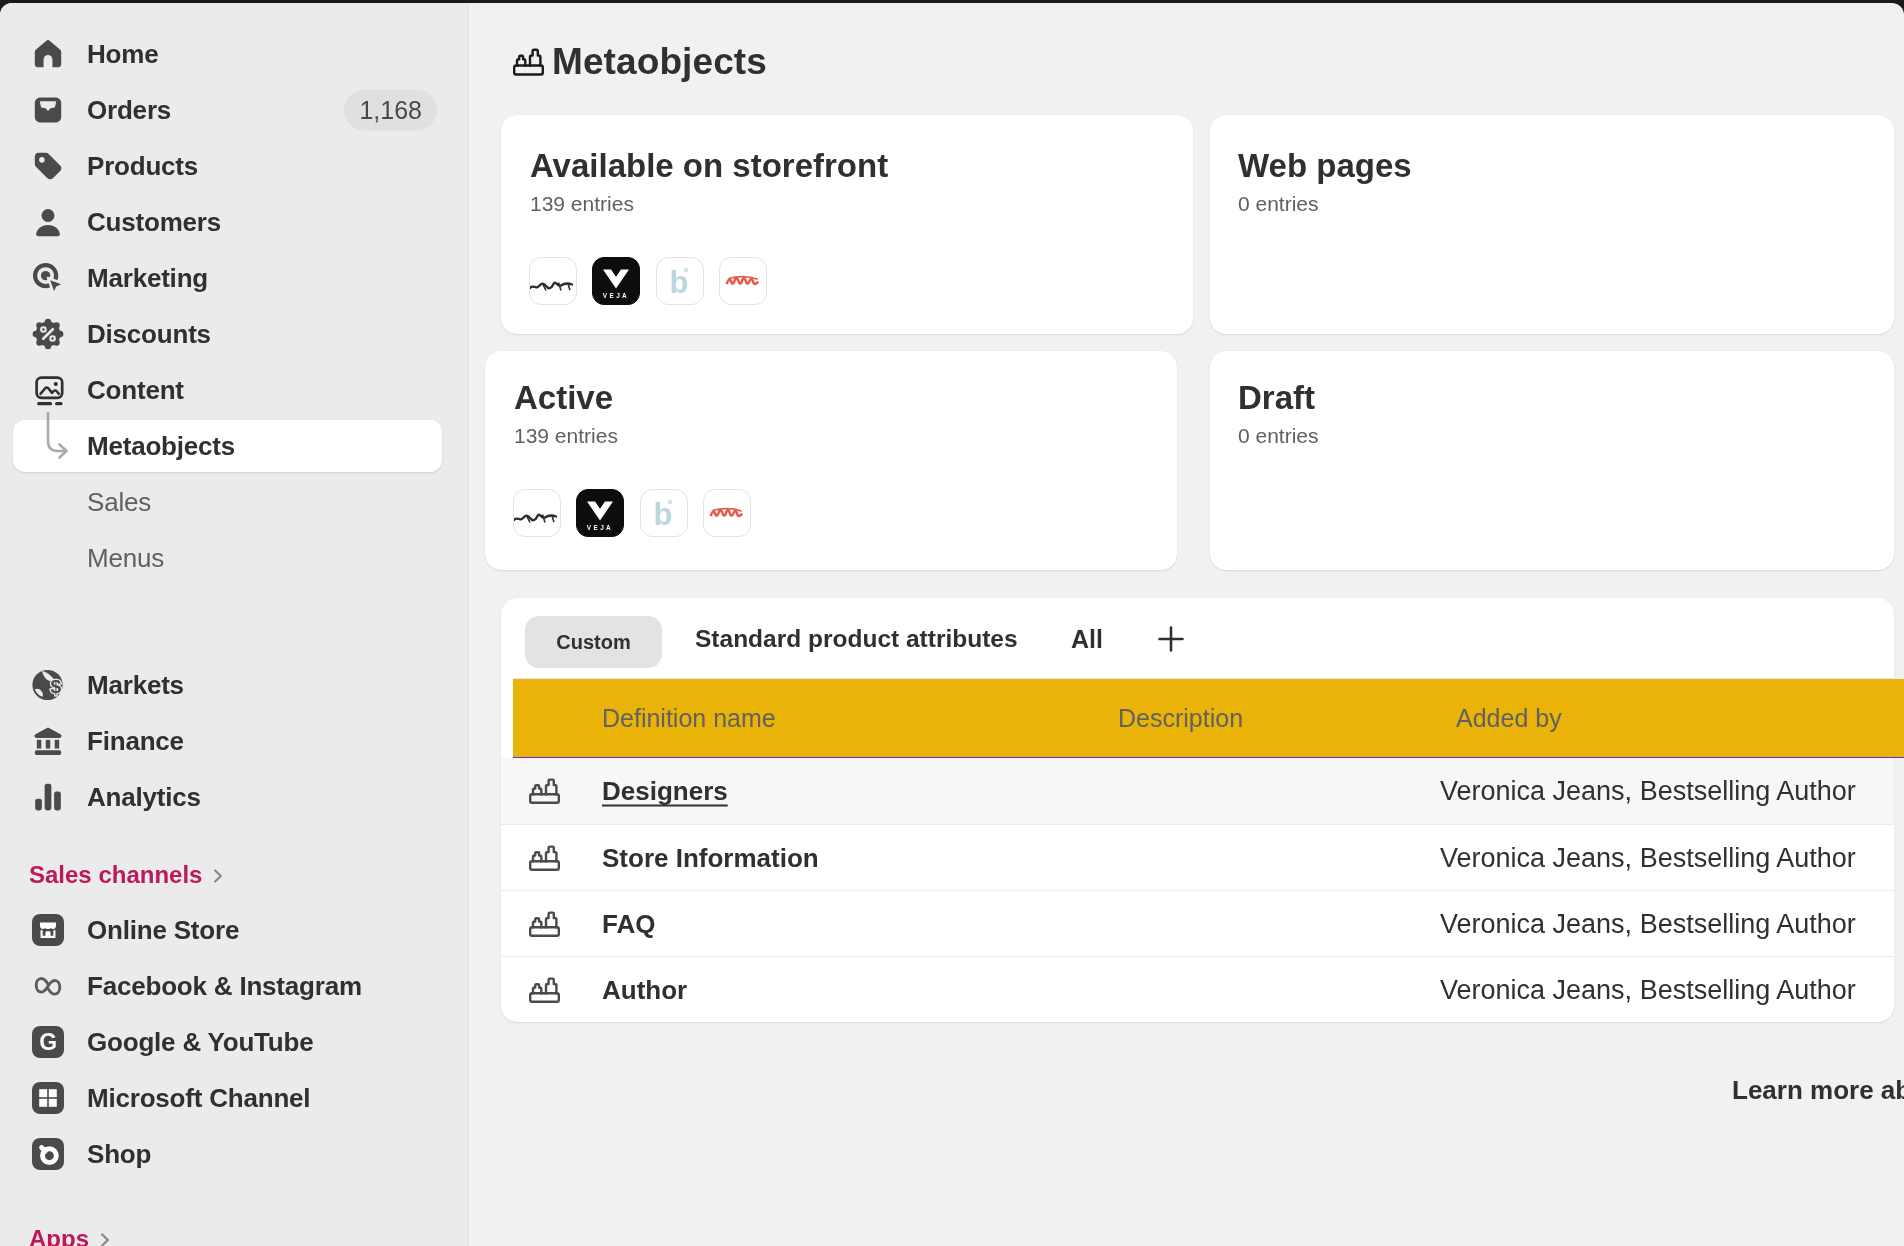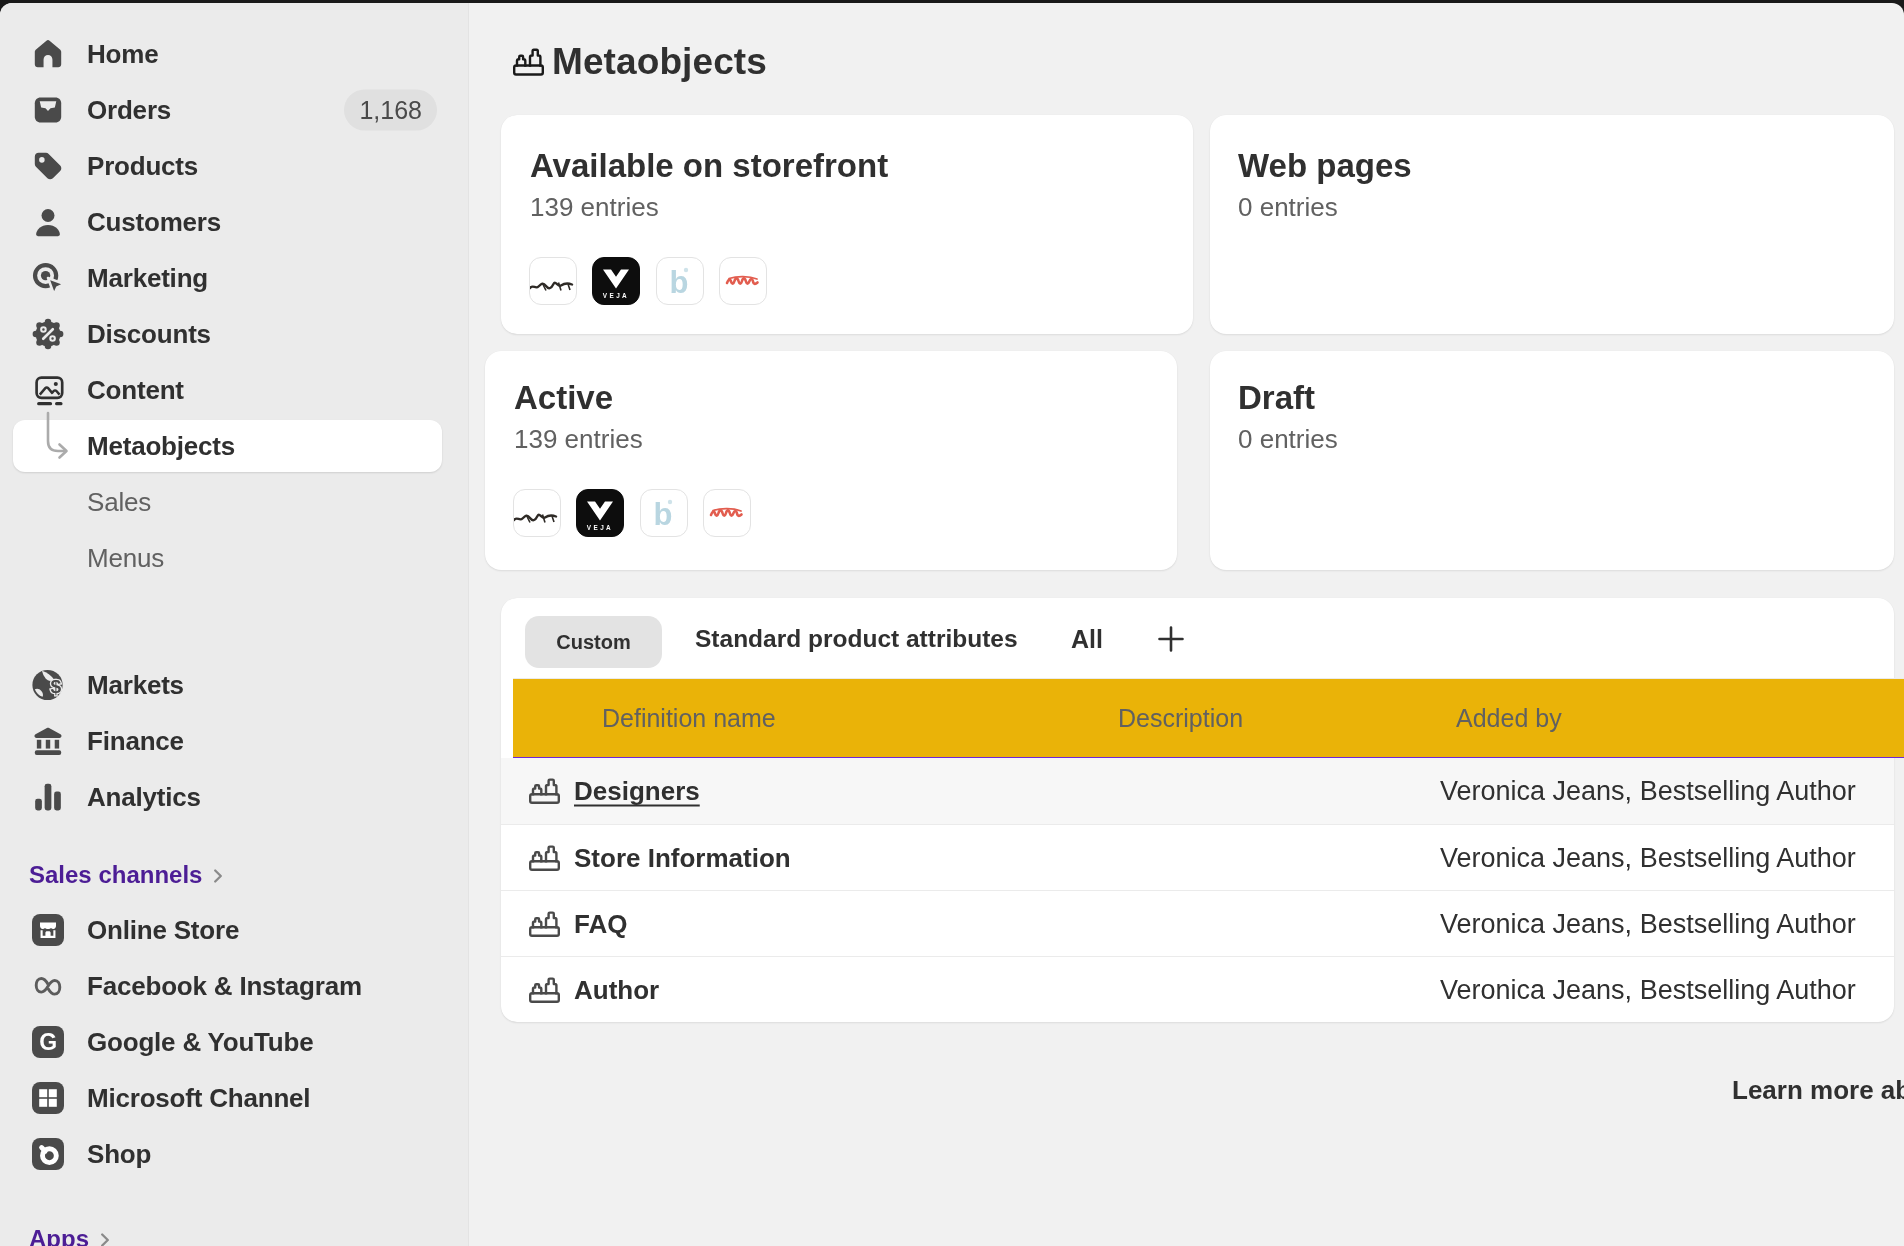--- a/index.html
+++ b/index.html
@@ -11,39 +11,39 @@
   background:#ebebeb; border-right:1px solid #e3e3e3; }
 .nav-item { position:absolute; left:13px; width:429px; height:52px; border-radius:12px; }
 .nav-item.sel { background:#ffffff; box-shadow:0 1px 2px rgba(0,0,0,0.12); }
 .nav-ico { position:absolute; left:17px; top:50%; transform:translateY(-50%); width:36px; height:36px; }
 .nav-txt { position:absolute; left:74px; top:50%; transform:translateY(-50%);
   font-size:26px; font-weight:700; color:#303030; letter-spacing:-0.2px; white-space:nowrap; }
 .nav-txt.sub { font-weight:400; color:#616161; }
 .badge { position:absolute; right:5px; top:50%; transform:translateY(-50%);
   background:#e0e0e0; border-radius:21px; height:41px; line-height:41px;
   padding:0 15px; font-size:25px; color:#4a4a4a; }
-.sec-lbl { position:absolute; left:29px; font-size:24px; font-weight:700; color:#4c1d95; white-space:nowrap; display:flex; align-items:center; }
+.sec-lbl { position:absolute; left:29px; font-size:24px; font-weight:700; color:#be185d; white-space:nowrap; display:flex; align-items:center; }
 .sec-lbl svg { margin-left:11px; margin-top:2px; }
 .chan-ico { position:absolute; left:19px; top:50%; transform:translateY(-50%); width:32px; height:32px; }
 .main { position:absolute; left:470px; top:0; width:1434px; height:1243px; }
 .card { position:absolute; background:#fff; border-radius:16px;
   box-shadow:0 1px 2px rgba(0,0,0,0.09), 0 0 1px rgba(0,0,0,0.06); }
 .ctitle { position:absolute; left:29px; font-size:33px; font-weight:700; color:#303030; }
-.centr { position:absolute; left:29px; font-size:26px; color:#616161; }
+.centr { position:absolute; left:29px; font-size:21px; color:#616161; }
 .logo { position:absolute; width:48px; height:48px; border-radius:12px;
   border:1px solid #e3e3e3; background:#fff; overflow:hidden; }
 .h1row { position:absolute; left:43px; top:34px; width:400px; height:60px; }
 .h1row h1 { position:absolute; left:39px; top:6px; font-size:37px; font-weight:700; color:#303030; letter-spacing:0.1px; line-height:37px; }
 .tabtxt { position:absolute; font-size:25px; font-weight:700; color:#303030; white-space:nowrap; }
 .thead { position:absolute; left:12px; top:80px; width:1393px; height:80px; background:#eab308;
   border-top:1px solid #ebebeb; border-bottom:1px solid #6d28d9; }
 .th { position:absolute; top:50%; transform:translateY(-50%); font-size:25px; color:#616161; }
 .trow { position:absolute; left:0; width:1393px; height:66px; }
 .trow + .trow { border-top:1px solid #ebebeb; }
-.rname { position:absolute; left:73px; top:50%; transform:translateY(-50%);
+.rname { position:absolute; left:101px; top:50%; transform:translateY(-50%);
   font-size:26px; font-weight:700; color:#303030; }
 .radd { position:absolute; left:939px; top:50%; transform:translateY(-50%);
   font-size:27px; color:#303030; white-space:nowrap; }
 .rico { position:absolute; left:28px; top:50%; transform:translateY(-50%); width:31px; height:28px; }
 </style>
 </head>
 <body>
 <div class="frame">
 <div class="sidebar" id="sidebar">
   <div class="nav-item" style="top:25px">

